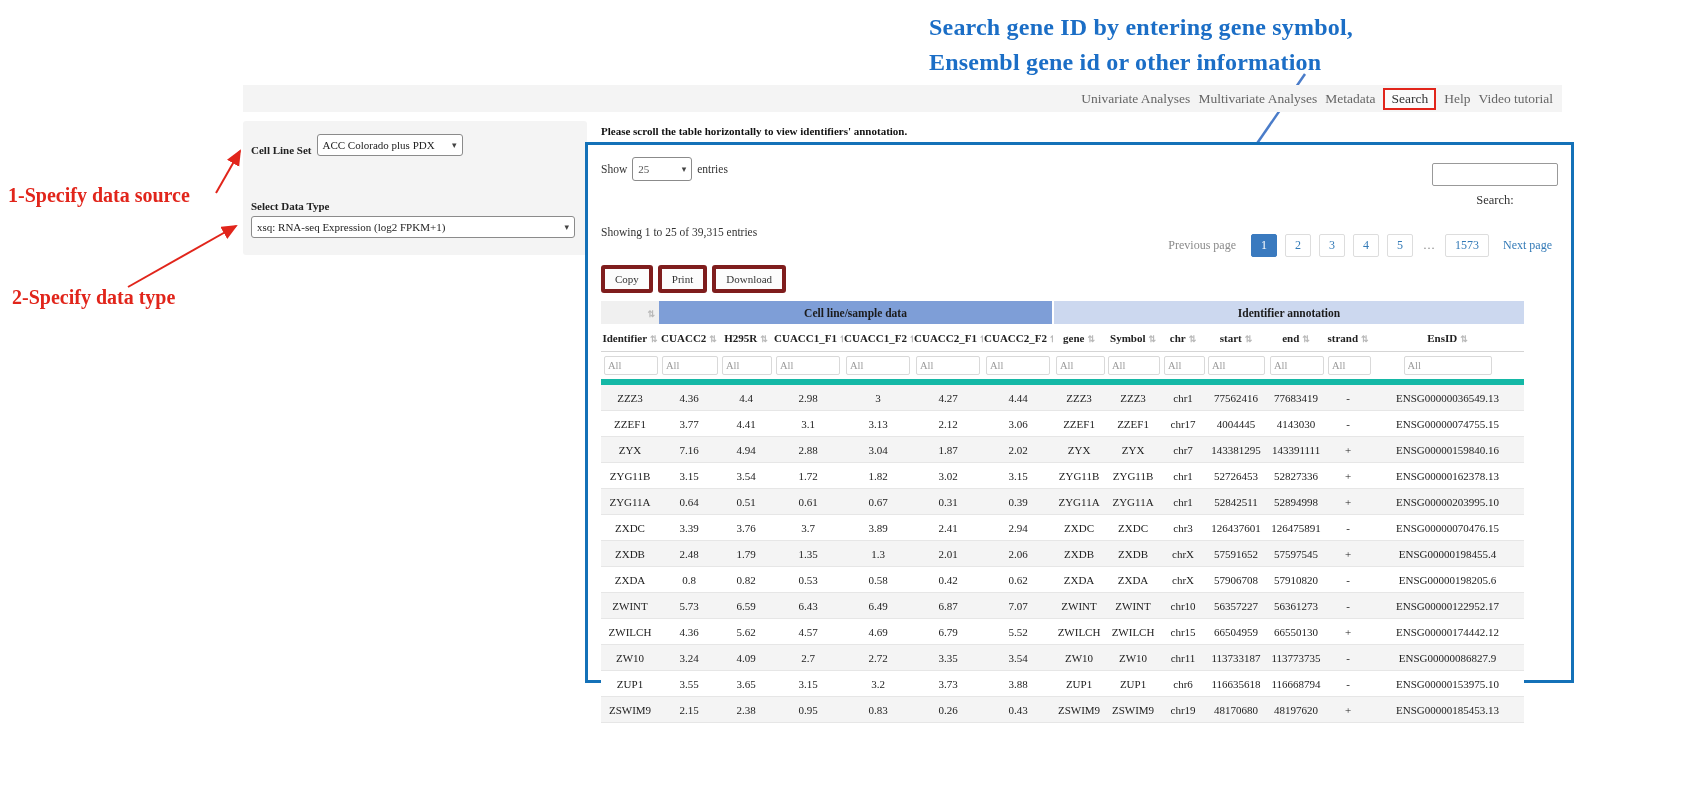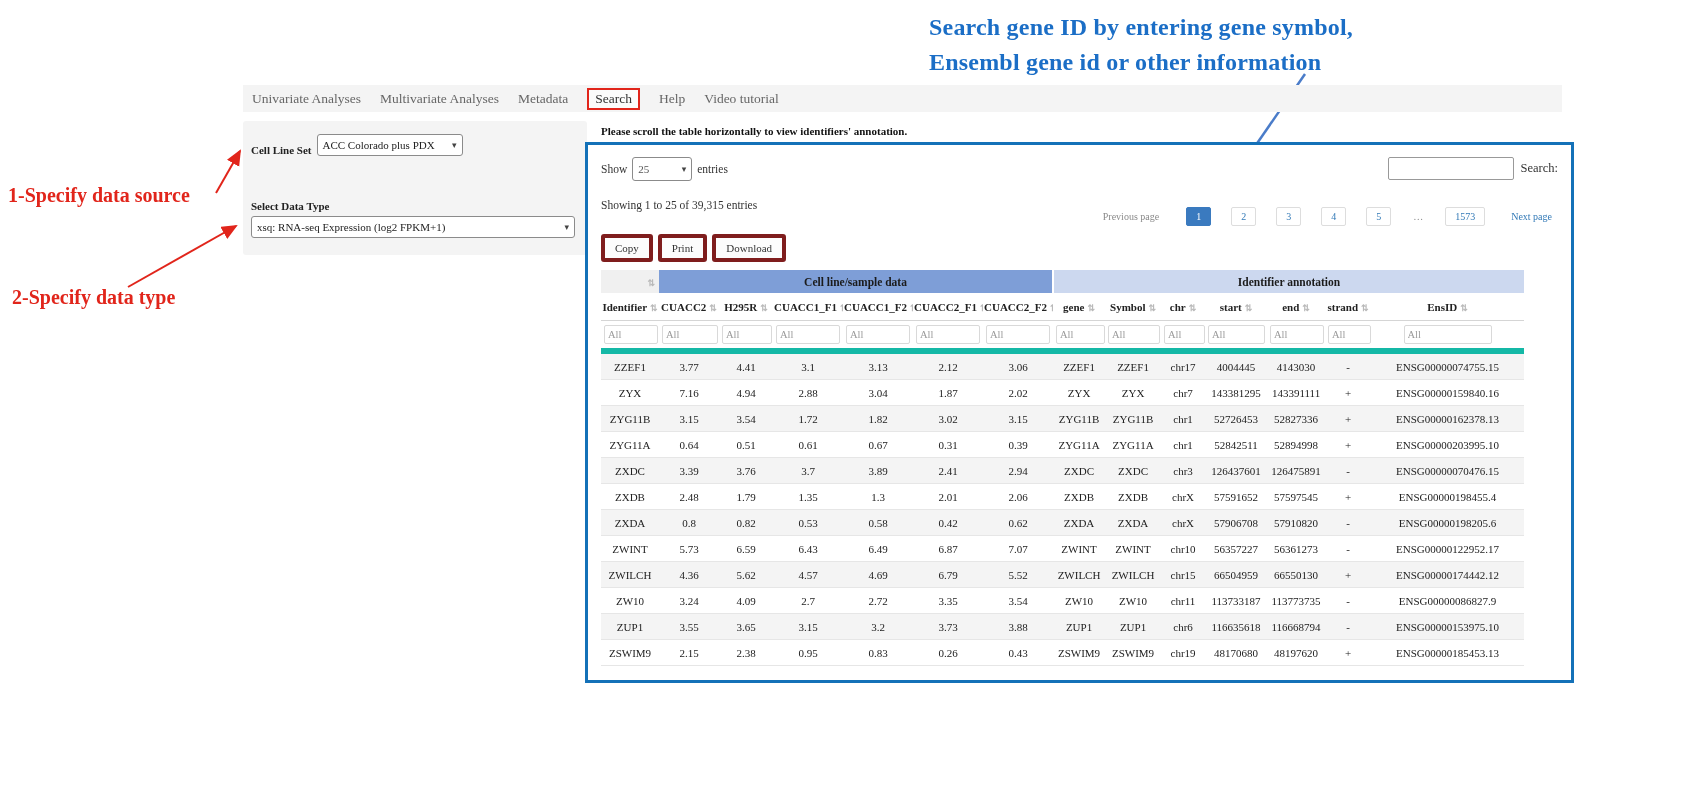--- a/index.html
+++ b/index.html
@@ -9,21 +9,21 @@
   
   .annotation-blue{position:absolute;left:929px;top:10px;font-size:24px;font-weight:700;
     color:var(--annotation-blue,#1b6ec6);line-height:35px;letter-spacing:.2px;}
   .annotation-red{position:absolute;color:var(--annotation-red,#e1251b);font-weight:700;font-size:20px;white-space:nowrap;}
   #red-note-1{left:8px;top:184px;}
   #red-note-2{left:12px;top:286px;}
   svg.arrows{position:absolute;left:0;top:0;width:1695px;height:794px;pointer-events:none;}
 
   
   .navbar{position:absolute;left:243px;top:85px;width:1301px;height:27px;background:#f4f4f4;
-    display:flex;align-items:center;gap:19px;padding:0 9px;font-size:13.5px;color:#666;}
+    display:flex;align-items:center;gap:8px;padding:0 9px;font-size:13.5px;color:#666;justify-content:flex-end;}
   .nav-item{cursor:pointer;white-space:nowrap;}
   .nav-item.active{border:2px solid var(--annotation-red,#e1251b);padding:1px 6px;color:#333;background:#fbfbfb;}
 
   
   .control-panel{position:absolute;left:243px;top:121px;width:328px;height:121px;background:#f4f4f4;
     border-radius:3px;padding:13px 8px 0 8px;font-size:11px;color:#222;}
   .cls-row{display:flex;align-items:flex-end;gap:5px;}
   .panel-label{font-weight:700;font-size:11px;color:#222;}
   .dt-label{margin-top:44px;}
   .select-box{display:inline-flex;align-items:center;justify-content:space-between;background:#fff;
@@ -34,26 +34,26 @@
 
   
   .scroll-note{position:absolute;left:601px;top:125px;font-size:11px;font-weight:700;color:#111;}
 
   
   .table-box{position:absolute;left:585px;top:142px;width:957px;height:523px;
     border:3px solid var(--panel-border-blue,#1471b8);background:#fff;padding:12px 13px 0 13px;}
   .top-row{display:flex;justify-content:space-between;align-items:flex-start;}
   .show-entries{display:flex;align-items:center;gap:5px;font-size:11.5px;color:#333;}
   .select-box.tiny{width:48px;height:20px;color:#555;}
-  .search-wrap{display:flex;align-items:center;gap:7px;}
+  .search-wrap{display:flex;align-items:center;gap:7px;margin-top:6px;flex-direction:column;}
   .search-input{width:116px;height:21px;border:1px solid #999;border-radius:2px;font-size:12px;padding:0 4px;font-family:inherit;}
   .search-label{font-size:12.5px;color:#333;}
   .row2{display:flex;justify-content:space-between;align-items:flex-start;margin-top:18px;}
   .showing-text{font-size:11.5px;color:#333;}
-  .pagination{display:flex;align-items:center;gap:20px;margin-top:8px;font-size:10px;}
+  .pagination{display:flex;align-items:center;gap:8px;margin-top:8px;font-size:12px;}
   .pg-prev{color:#8a8a8a;padding:3px 7px;cursor:pointer;}
   .pg-num{color:var(--link-blue,#337ab7);border:1px solid #ddd;background:#fff;padding:3px 9px;border-radius:2px;cursor:pointer;text-align:center;}
   .pg-num.active{background:var(--active-page-bg,#3a7abf);border-color:var(--active-page-bg,#3a7abf);color:#fff;}
   .pg-ellipsis{color:#888;padding:3px 2px;}
   .pg-next{color:var(--link-blue,#337ab7);padding:3px 6px;cursor:pointer;}
   .export-buttons{display:flex;gap:5px;margin-top:8px;}
   .export-btn{font-family:inherit;font-size:11px;color:#333;background:#fcfcfc;border:4px solid #7f1d1d;
     border-radius:3px;padding:4px 10px;cursor:pointer;}
 
   
@@ -211,20 +211,36 @@
             <td><input type="text" placeholder="All" style=""></td>
             <td><input type="text" placeholder="All" style=""></td>
             <td><input type="text" placeholder="All" style=""></td>
             <td><input type="text" placeholder="All" style=""></td>
             <td><input type="text" placeholder="All" style=""></td>
             <td><input type="text" placeholder="All" style=""></td>
           </tr>
         </thead>
       <tbody id="tbody" class="rows">
           <tr>
+            <td>ZZZ3</td>
+            <td>4.36</td>
+            <td>4.4</td>
+            <td>2.98</td>
+            <td>3</td>
+            <td>4.27</td>
+            <td>4.44</td>
+            <td>ZZZ3</td>
+            <td>ZZZ3</td>
+            <td>chr1</td>
+            <td>77562416</td>
+            <td>77683419</td>
+            <td>-</td>
+            <td>ENSG00000036549.13</td>
+          </tr>
+          <tr>
             <td>ZZEF1</td>
             <td>3.77</td>
             <td>4.41</td>
             <td>3.1</td>
             <td>3.13</td>
             <td>2.12</td>
             <td>3.06</td>
             <td>ZZEF1</td>
             <td>ZZEF1</td>
             <td>chr17</td>

